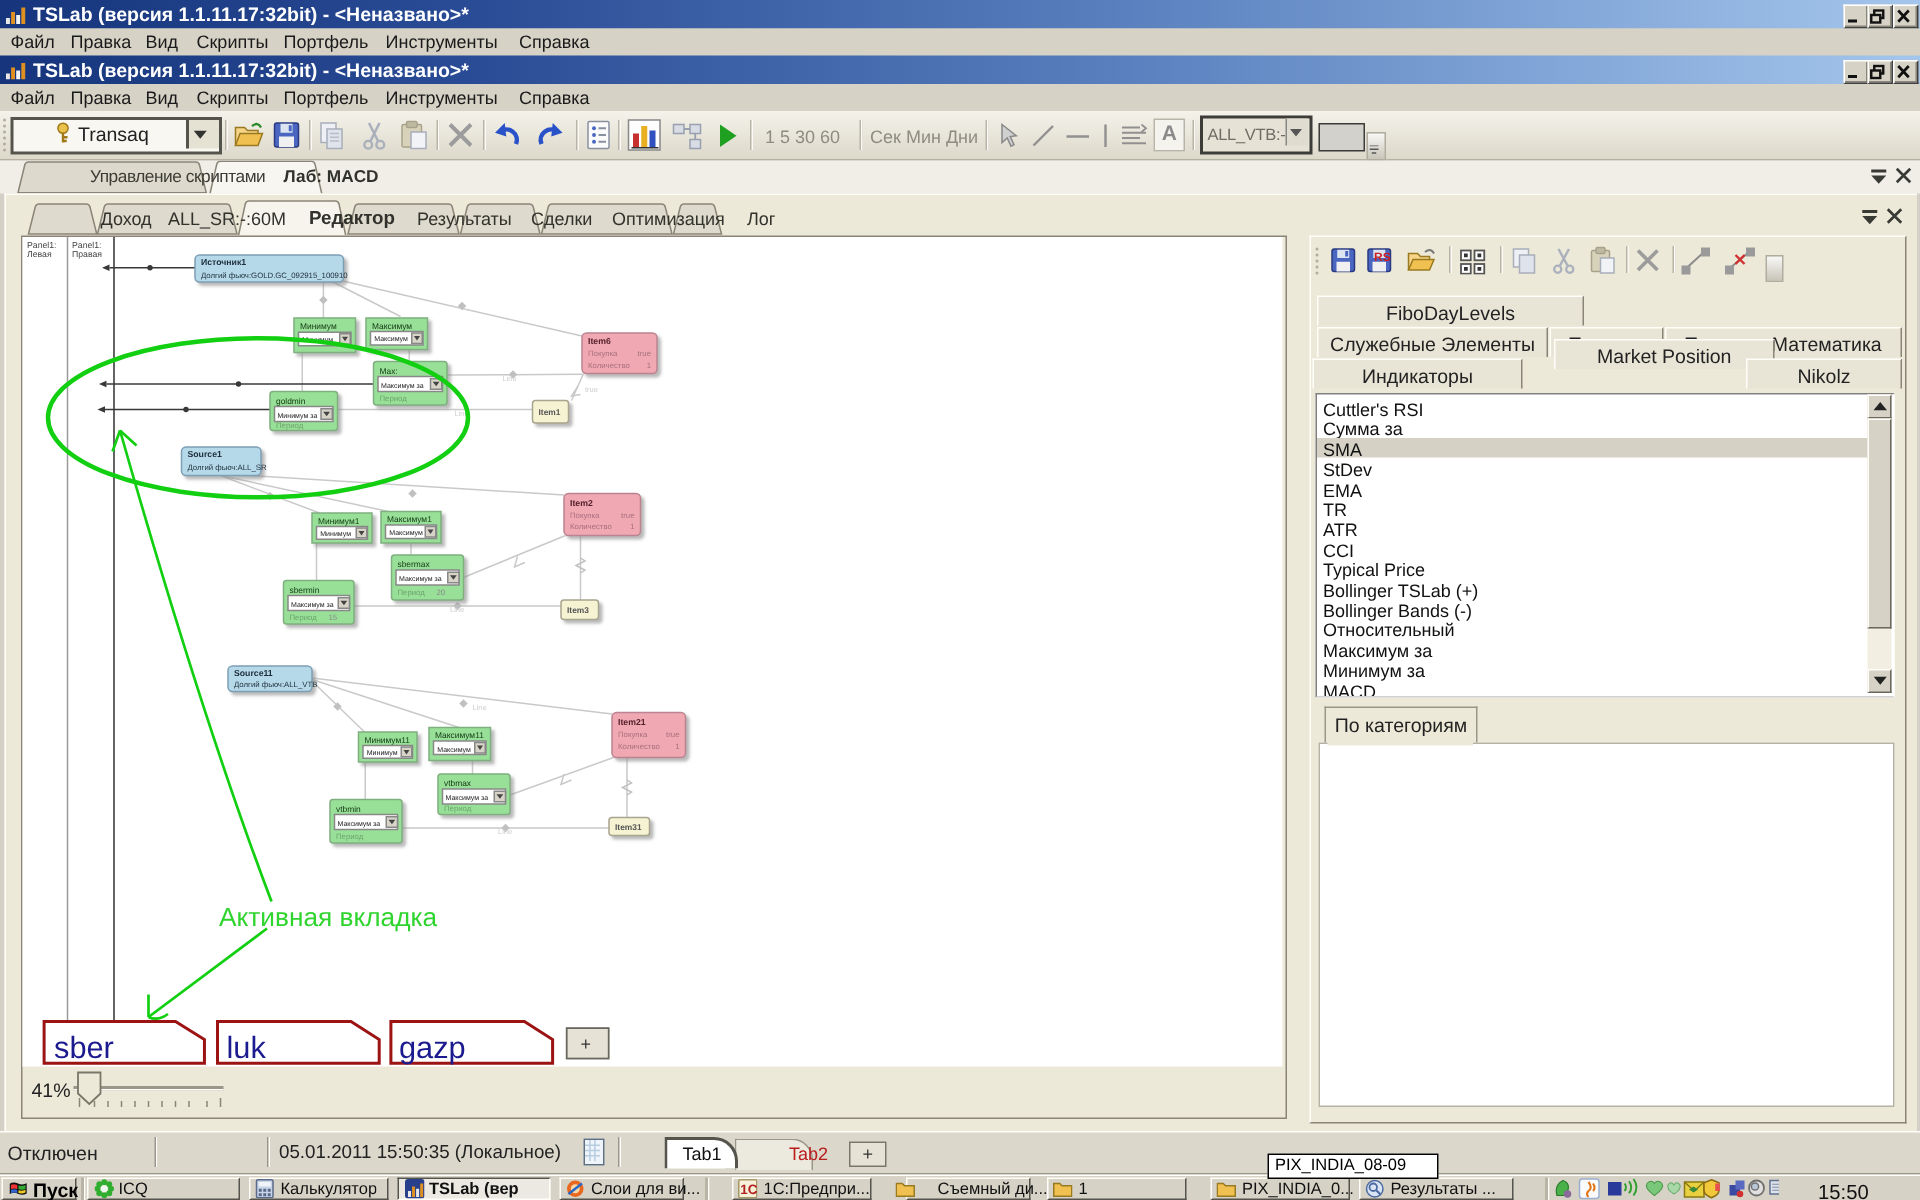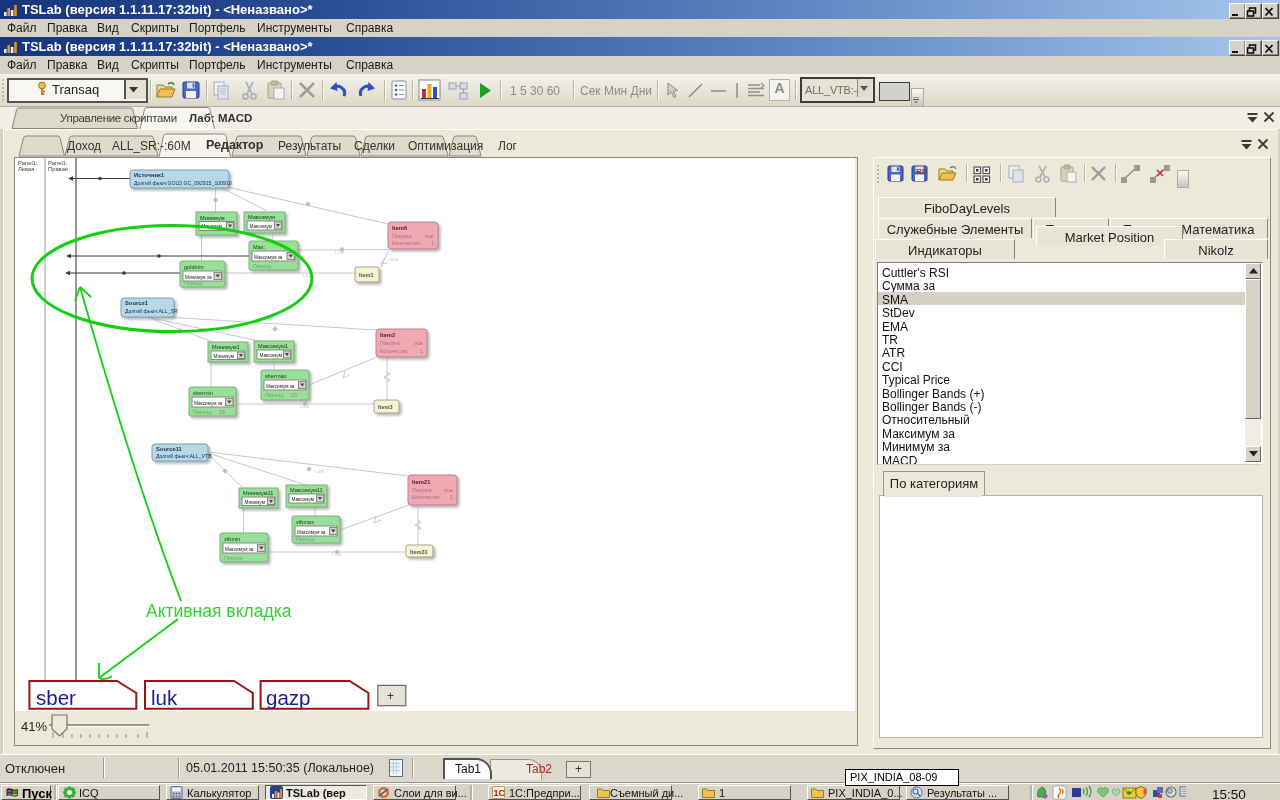--- a/index.html
+++ b/index.html
@@ -643,21 +643,21 @@
   <div class="lstitem" style="top:3px">Cuttler's RSI</div>
   <div class="lstitem" style="top:16.4px">Сумма за</div>
   <div class="abs" style="left:0;top:29px;width:368px;height:13.4px;background:#d5d1c5"></div>
   <div class="lstitem" style="top:29.8px">SMA</div>
   <div class="lstitem" style="top:43.2px">StDev</div>
   <div class="lstitem" style="top:56.6px">EMA</div>
   <div class="lstitem" style="top:70px">TR</div>
   <div class="lstitem" style="top:83.4px">ATR</div>
   <div class="lstitem" style="top:96.8px">CCI</div>
   <div class="lstitem" style="top:110.2px">Typical Price</div>
-  <div class="lstitem" style="top:123.6px">Bollinger Bands (+)</div>
+  <div class="lstitem" style="top:123.6px">Bollinger TSLab (+)</div>
   <div class="lstitem" style="top:137px">Bollinger Bands (-)</div>
   <div class="lstitem" style="top:150.4px">Относительный</div>
   <div class="lstitem" style="top:163.8px">Максимум за</div>
   <div class="lstitem" style="top:177.2px">Минимум за</div>
   <div class="lstitem" style="top:190.6px">MACD</div>
 </div>
 
 <div class="abs" style="left:1245px;top:263px;width:16px;height:199px;background:#f2efe2;"></div>
 <div class="abs" style="left:1245px;top:263px;width:16px;height:16px;background:#d6d2c6;border:1px solid;border-color:#fffef8 #6a685e #6a685e #fffef8;box-sizing:border-box;"></div>
 <svg class="abs" style="left:1249px;top:268px" width="9" height="6">
@@ -760,21 +760,21 @@
   <path d="M2 10 L11 3" stroke="#2a68c8" stroke-width="1.6"></path>
 </svg>
 <div class="abs" style="left:470px;top:785px;width:2px;height:15px;background:#b8b4a6;border-right:1px solid #fffef8"></div>
 <div class="abs tkbtn" style="left:488px;width:93px;">
       <span class="tklbl">1С:Предпри...</span>
     </div>
 <svg class="abs" style="left:492px;top:786px" width="13" height="13" viewBox="0 0 13 13">
   <rect x="0.5" y="0.5" width="12" height="12" rx="1" fill="#f8f0d8" stroke="#a89868"></rect>
   <text x="1.5" y="10" font-size="9" font-weight="bold" fill="#b02020">1С</text>
 </svg>
-<div class="abs tkbtn" style="left:589px;width:83px;">
+<div class="abs tkbtn" style="left:604px;width:83px;">
       <span class="tklbl">Съемный ди...</span>
     </div>
 <svg class="abs" style="left:597px;top:786px" width="13" height="13" viewBox="0 0 13 13">
   <path d="M0.5 11.5 L0.5 3 L4.5 3 L6 4.5 L12.5 4.5 L12.5 11.5 Z" fill="#f0c050" stroke="#9a7a20"></path>
 </svg>
 <div class="abs tkbtn" style="left:698px;width:93px;">
       <span class="tklbl">1</span>
     </div>
 <svg class="abs" style="left:702px;top:786px" width="13" height="13" viewBox="0 0 13 13">
   <path d="M0.5 11.5 L0.5 3 L4.5 3 L6 4.5 L12.5 4.5 L12.5 11.5 Z" fill="#f0c050" stroke="#9a7a20"></path>

